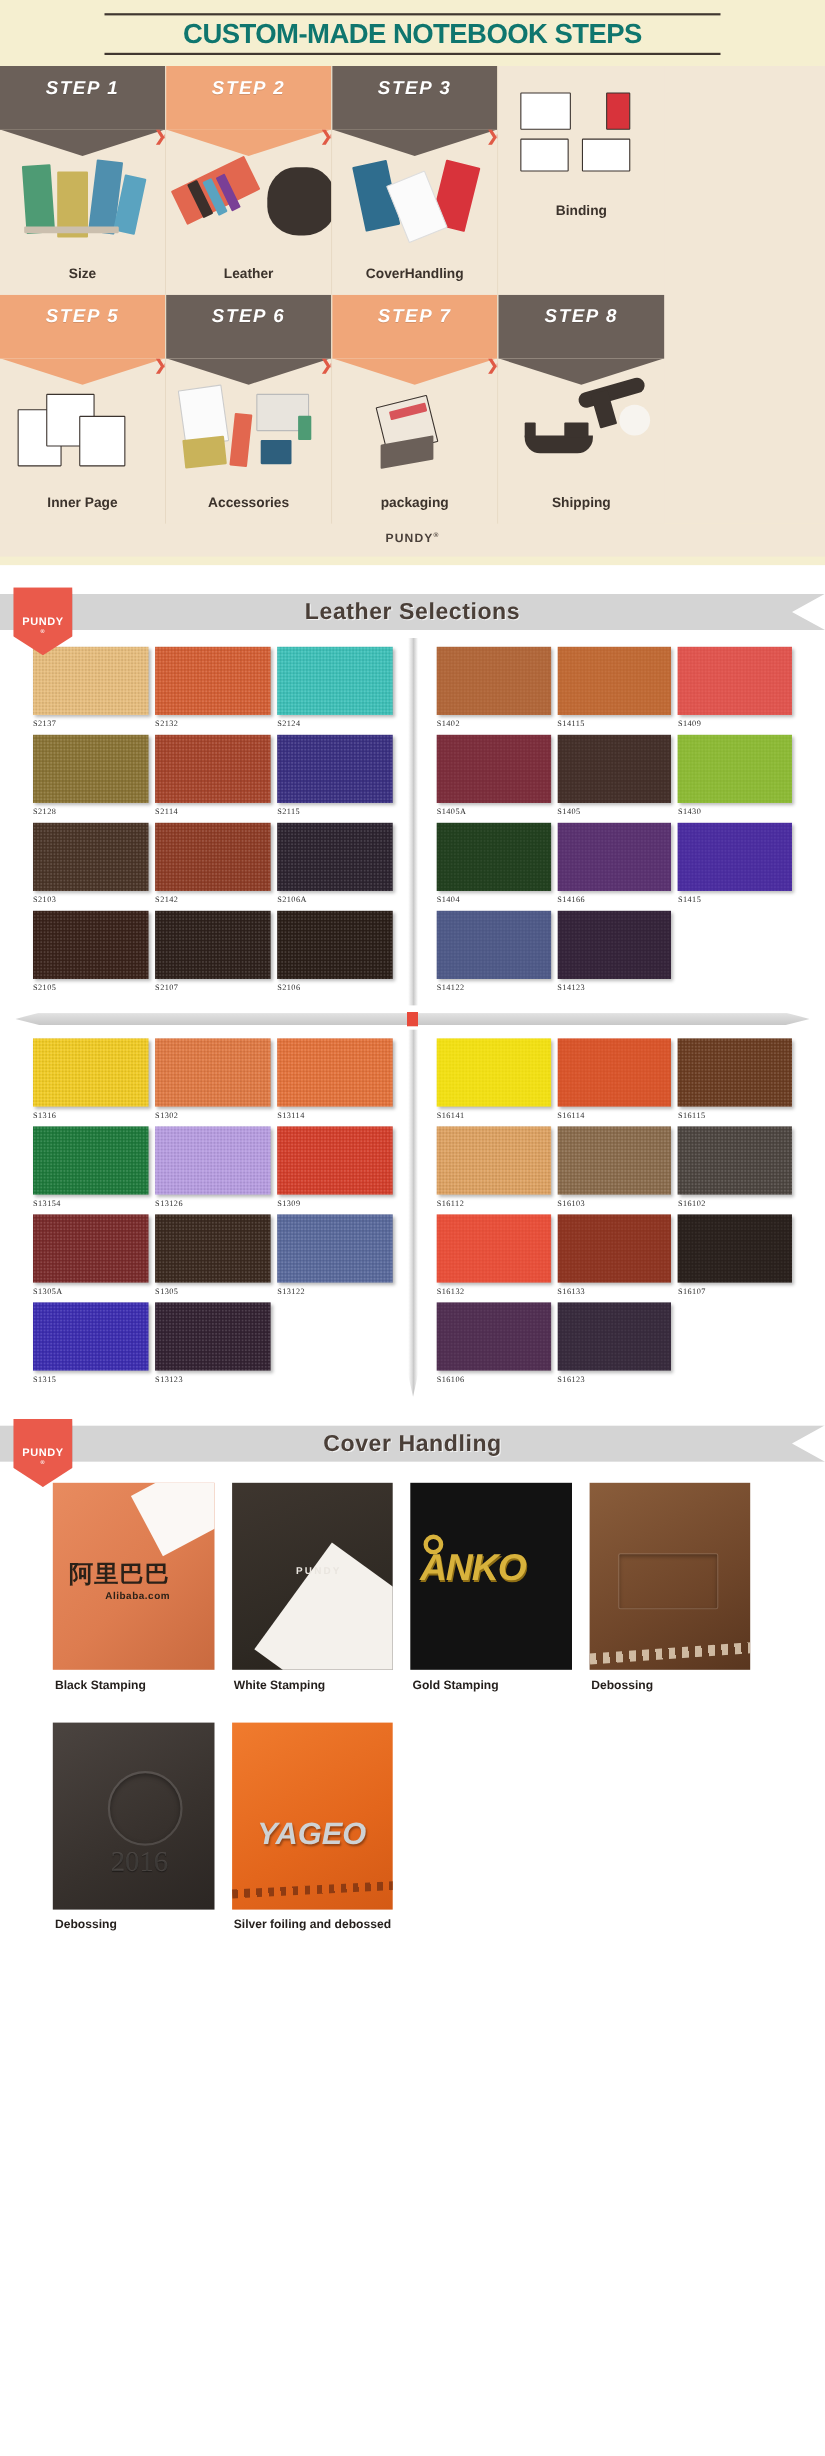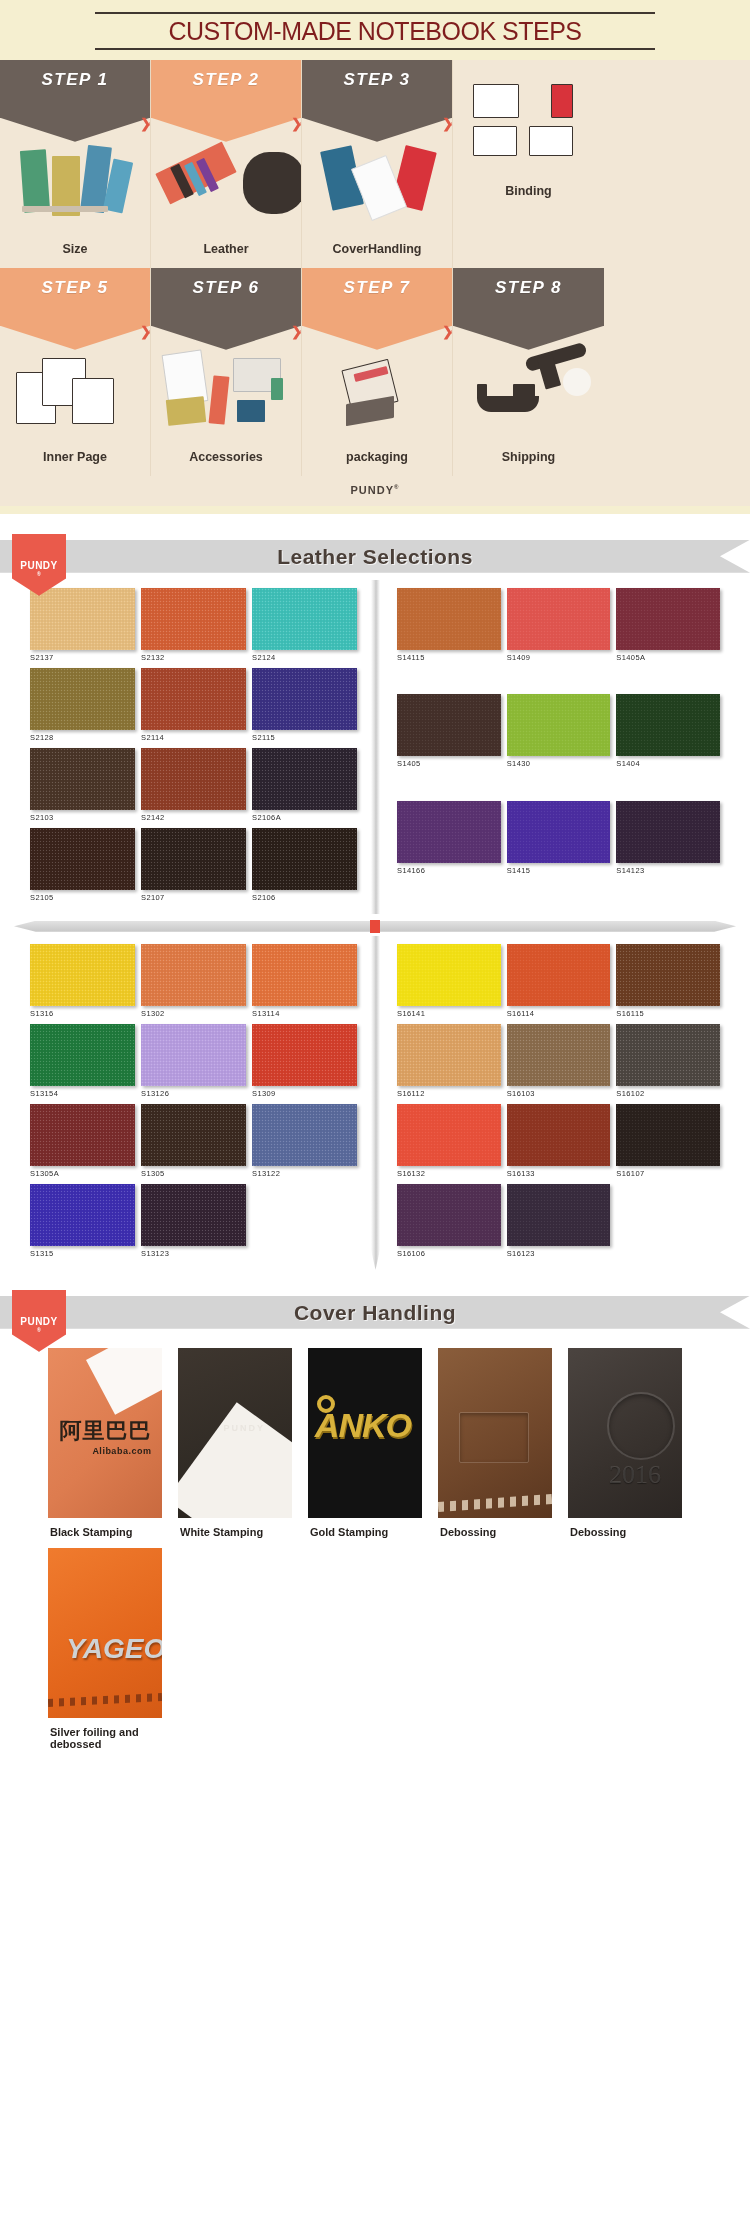--- a/index.html
+++ b/index.html
@@ -14,23 +14,23 @@
   
   .steps-section { background: #f5efd0; padding: 0 0 8px 0; }
   .steps-title-wrap {
     background: #f5efd0;
     padding: 12px 0 10px 0;
     text-align: center;
   }
   .steps-title {
     display: inline-block;
     font-size: 25px;
-    font-weight: normal;
+    font-weight: bold;
     letter-spacing: -0.5px;
-    color: #7f1d1d;
+    color: #0f766e;
     border-top: 2px solid #403730;
     border-bottom: 2px solid #403730;
     padding: 3px 0 2px 0;
     line-height: 1.15;
     width: 560px;
     font-family: "Liberation Sans", sans-serif;
   }
   .steps-grid { background: #f2e7d6; }
   .steps-row { display: flex; width: 750px; position: relative; }
   .step-col {
@@ -188,21 +188,21 @@
     background-image:
       radial-gradient(rgba(255,255,255,.55) 0.5px, transparent 0.6px),
       radial-gradient(rgba(0,0,0,.35) 0.5px, transparent 0.6px);
     background-size: 3px 3px, 3px 3px;
     background-position: 0 0, 1.5px 1.5px;
   }
   .swatch.smooth::after{ opacity:.14; }
   .sw-code {
     font-size: 7.5px;
     color: #2b2b2b;
-    font-family: Liberation Sans, sans-serif;
+    font-family: Liberation Serif, serif;
     letter-spacing: 0.4px;
     padding-top: 3px;
   }
   .mid-ribbon {
     position: relative;
     height: 16px;
     margin: 2px 0 0 0;
   }
   .mid-ribbon .bar {
     position:absolute; left:14px; right:14px; top:3px; height:11px;
@@ -211,22 +211,22 @@
   }
   .mid-ribbon .dot {
     position:absolute; left:50%; margin-left:-5px; top:2px;
     width:10px; height:13px; background:#e8493a;
   }
 
   
   .cover-block { background:#fff; padding: 4px 0 18px 0; }
   .cover-grid {
     display:grid;
-    grid-template-columns: repeat(5, 1fr);
-    gap: 4px 16px;
+    grid-template-columns: repeat(4, 1fr);
+    gap: 22px 16px;
     padding: 14px 68px 0 48px;
   }
   .cover-cell {}
   .cover-img {
     width: 100%;
     height: 170px;
     position: relative;
     overflow: hidden;
   }
   .cover-caption {
@@ -472,20 +472,24 @@
             <div class="sw-code">S2107</div>
           </div>
         <div class="swatch-cell">
             <div class="swatch" style="background:#2b1f19"></div>
             <div class="sw-code">S2106</div>
           </div>
       </div>
 
       <div class="quad right">
         <div class="swatch-cell">
+            <div class="swatch smooth" style="background:#b1673a"></div>
+            <div class="sw-code">S1402</div>
+          </div>
+        <div class="swatch-cell">
             <div class="swatch smooth" style="background:#c06a35"></div>
             <div class="sw-code">S14115</div>
           </div>
         <div class="swatch-cell">
             <div class="swatch smooth" style="background:#e0554f"></div>
             <div class="sw-code">S1409</div>
           </div>
         <div class="swatch-cell">
             <div class="swatch smooth" style="background:#7c2e3c"></div>
             <div class="sw-code">S1405A</div>
@@ -502,20 +506,24 @@
             <div class="swatch smooth" style="background:#22401f"></div>
             <div class="sw-code">S1404</div>
           </div>
         <div class="swatch-cell">
             <div class="swatch smooth" style="background:#5a3270"></div>
             <div class="sw-code">S14166</div>
           </div>
         <div class="swatch-cell">
             <div class="swatch smooth" style="background:#4b2da0"></div>
             <div class="sw-code">S1415</div>
+          </div>
+        <div class="swatch-cell">
+            <div class="swatch smooth" style="background:#4f5a88"></div>
+            <div class="sw-code">S14122</div>
           </div>
         <div class="swatch-cell">
             <div class="swatch smooth" style="background:#35243a"></div>
             <div class="sw-code">S14123</div>
           </div>
       </div>
     </div>
 
     <div class="mid-ribbon">
       <div class="bar"></div>

